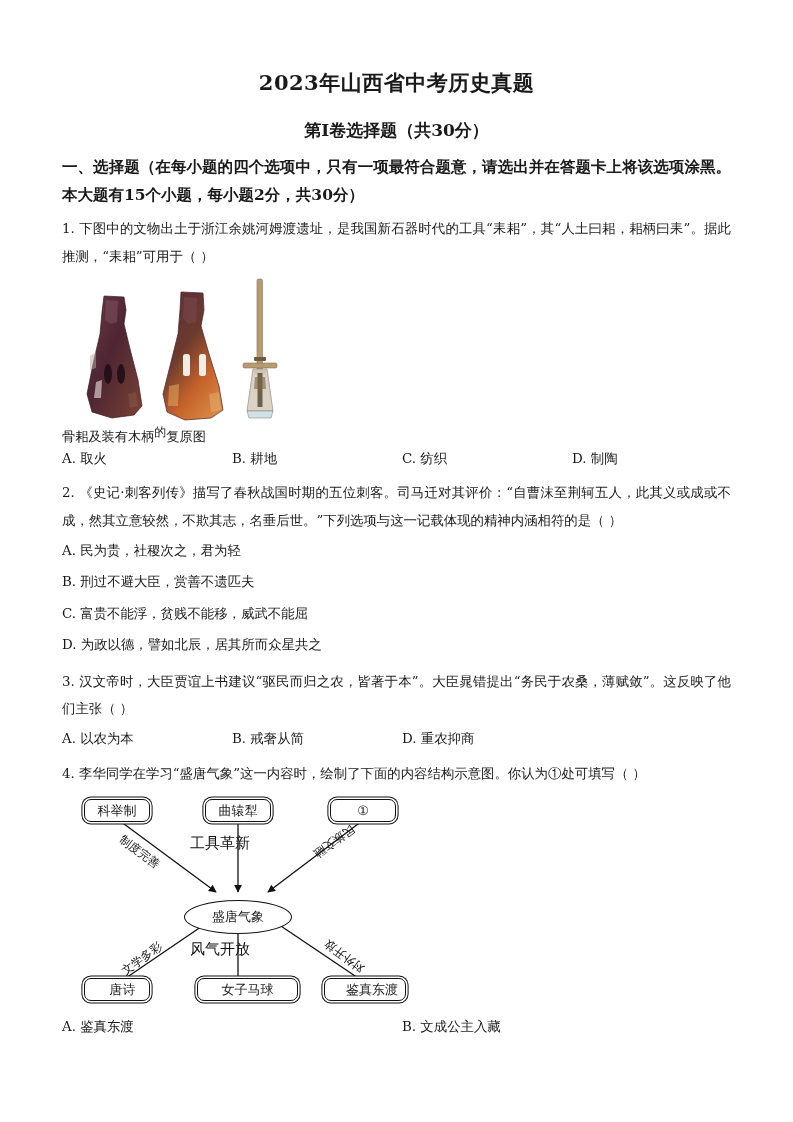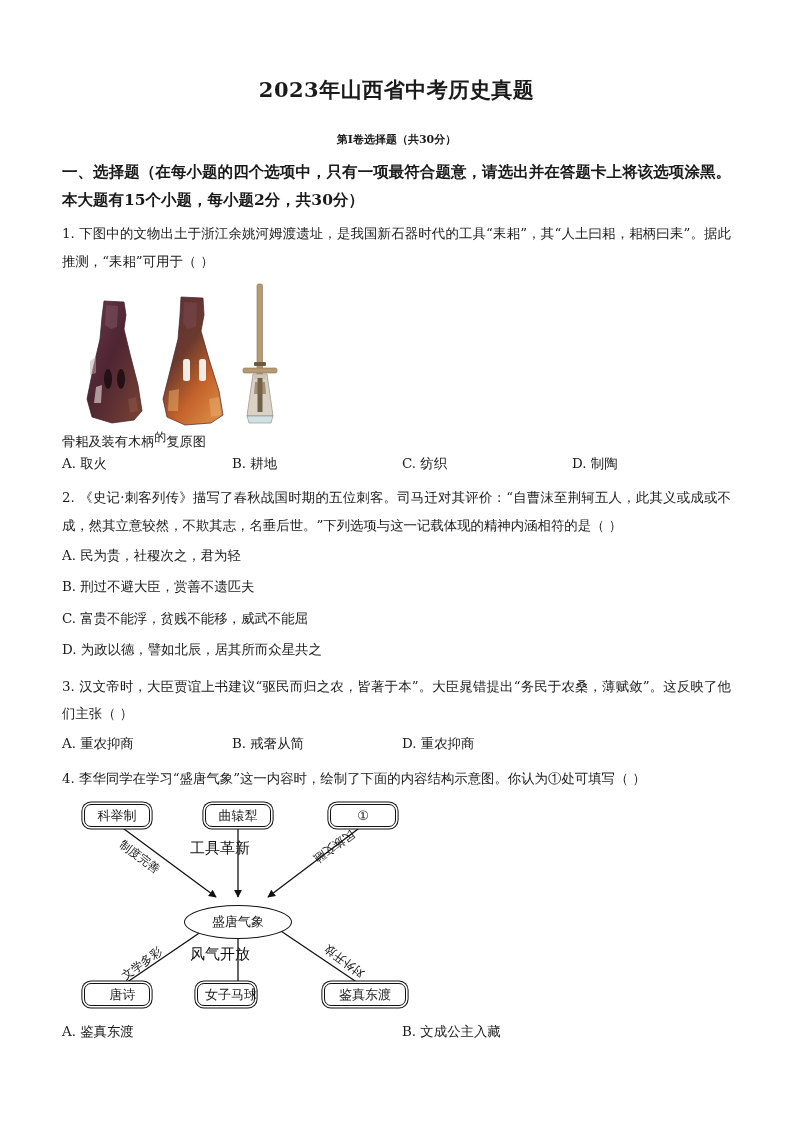--- a/index.html
+++ b/index.html
@@ -20,28 +20,28 @@
     width: 793px;
     height: 1122px;
     box-sizing: border-box;
     padding: 0 62px;
   }
   .doc-title {
     text-align: center;
     font-size: 21px;
     font-weight: bold;
     letter-spacing: 0.5px;
-    margin: 12px;
+    margin: 5px;
     padding-top: 62px;
     line-height: 1.5;
     font-family: "DejaVu Serif", "Liberation Serif", serif;
   }
   .doc-subtitle {
     text-align: center;
-    font-size: 11px;
+    font-size: 17px;
     font-weight: bold;
     margin: 0;
     padding-top: 14px;
     line-height: 1.5;
   }
   .section-head {
     font-size: 15.5px;
     font-weight: bold;
     line-height: 1.78;
     margin: 0;
@@ -229,21 +229,21 @@
   <div class="q-stem">2. 《史记·刺客列传》描写了春秋战国时期的五位刺客。司马迁对其评价：“自曹沫至荆轲五人，此其义或成或不成，然其立意较然，不欺其志，名垂后世。”下列选项与这一记载体现的精神内涵相符的是（      ）</div>
   <div class="opt-stack">
     <div class="opt-line">A. 民为贵，社稷次之，君为轻</div>
     <div class="opt-line">B. 刑过不避大臣，赏善不遗匹夫</div>
     <div class="opt-line">C. 富贵不能浮，贫贱不能移，威武不能屈</div>
     <div class="opt-line">D. 为政以德，譬如北辰，居其所而众星共之</div>
   </div>
 
   <div class="q-stem">3. 汉文帝时，大臣贾谊上书建议“驱民而归之农，皆著于本”。大臣晁错提出“务民于农桑，薄赋敛”。这反映了他们主张（      ）</div>
   <div class="opt-row">
-    <div class="opt">A. 重农抑商</div>
+    <div class="opt">A. 以农为本</div>
     <div class="opt">B. 戒奢从简</div>
     <div class="opt">D. 重农抑商</div>
   </div>
 
   <div class="q-stem">4. 李华同学在学习“盛唐气象”这一内容时，绘制了下面的内容结构示意图。你认为①处可填写（      ）</div>
 
   <div class="diagram">
     <svg class="wires">
       <defs>
         <marker id="ah" markerWidth="7" markerHeight="7" refX="5.4" refY="3" orient="auto">
@@ -264,22 +264,22 @@
       <line x1="292" y1="186" x2="197" y2="122" stroke="#111" stroke-width="1.3" marker-end="url(#ah)"></line>
     </svg>
 
     <div class="node" style="left:12px; top:3px; width:66px;">科举制</div>
     <div class="node" style="left:133px; top:3px; width:66px;">曲辕犁</div>
     <div class="node" style="left:258px; top:3px; width:66px;">①</div>
 
     <div class="ellipse-node" style="left:112px; top:104px; width:108px; height:34px;">盛唐气象</div>
 
     <div class="node" style="left:12px; top:182px; width:66px;padding-left:18px;">唐诗</div>
-    <div class="node" style="left:125px; top:182px; width:58px;">女子马球</div>
-    <div class="node" style="left:252px; top:182px; width:82px;">鉴真东渡</div>
+    <div class="node" style="left:125px; top:182px; width:101px;">女子马球</div>
+    <div class="node" style="left:252px; top:182px; width:82px;text-align:right;">鉴真东渡</div>
 
     <div class="edge-label" style="left:52px; top:38px; transform:rotate(36deg); transform-origin:left top;">制度完善</div>
     <div class="edge-label plain" style="left:118px; top:40px;">工具革新</div>
     <div class="edge-label" style="left:284px; top:36px; transform:rotate(144deg); transform-origin:left top;">民族交融</div>
     <div class="edge-label" style="left:48px; top:172px; transform:rotate(-36deg); transform-origin:left top;">文学多彩</div>
     <div class="edge-label plain" style="left:118px; top:146px;">风气开放</div>
     <div class="edge-label" style="left:288px; top:178px; transform:rotate(-144deg); transform-origin:left top;">对外开放</div>
   </div>
 
   <div class="opt-row two">

